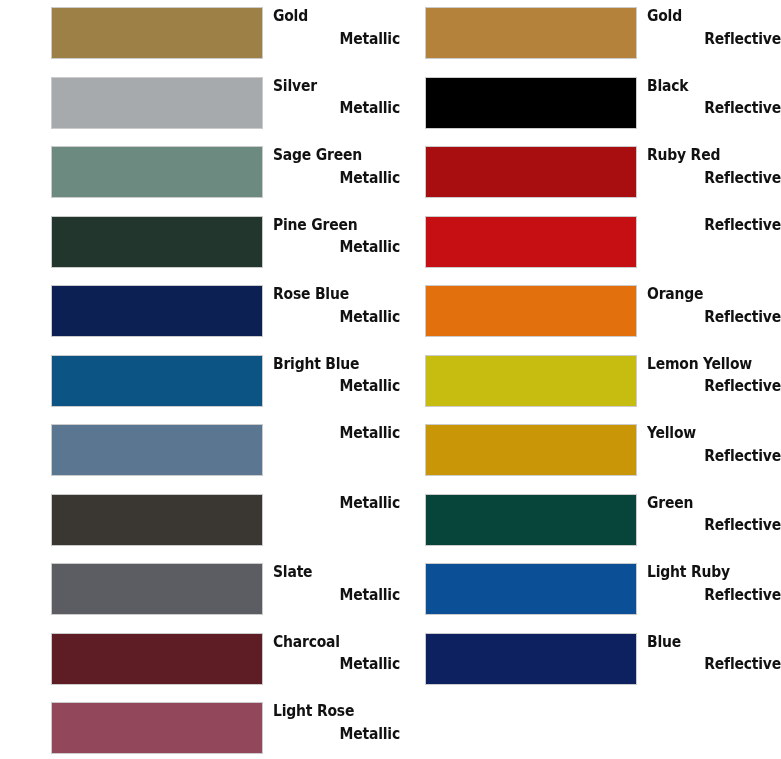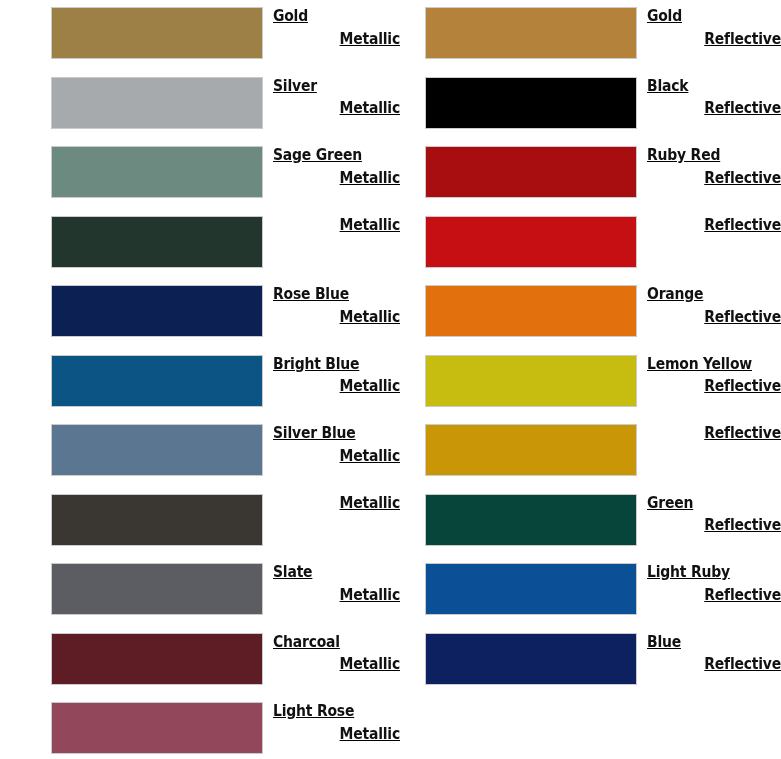--- a/index.html
+++ b/index.html
@@ -26,21 +26,20 @@
     top: 0;
   }
   #column-metallic { left: 0; width: 400px; }
   #column-reflective { left: 374px; width: 407px; }
 
   .swatch-row {
     position: relative;
     height: 69.5px;
     display: flex;
     align-items: flex-start;
-    text-decoration: underline;
   }
   .swatch-chip {
     width: 210px;
     height: 50px;
     margin-top: 8px;
     margin-left: 52px;
     flex: none;
     box-shadow: 0 0 0 1px rgba(140,140,140,0.45);
   }
   #column-reflective .swatch-chip {
@@ -91,41 +90,41 @@
       <div class="swatch-row">
         <div class="swatch-chip" style="background-color: rgb(108, 138, 127);"></div>
         <div class="swatch-label">
           <span class="line-name">Sage Green</span>
           <span class="line-finish">Metallic</span>
         </div>
       </div>
       <div class="swatch-row">
         <div class="swatch-chip" style="background-color: rgb(35, 54, 46);"></div>
         <div class="swatch-label">
+          <span class="line-name">Pine Green</span>
           <span class="line-finish">Metallic</span>
         </div>
       </div>
       <div class="swatch-row">
         <div class="swatch-chip" style="background-color: rgb(13, 32, 84);"></div>
         <div class="swatch-label">
           <span class="line-name">Rose Blue</span>
           <span class="line-finish">Metallic</span>
         </div>
       </div>
       <div class="swatch-row">
         <div class="swatch-chip" style="background-color: rgb(12, 84, 132);"></div>
         <div class="swatch-label">
           <span class="line-name">Bright Blue</span>
           <span class="line-finish">Metallic</span>
         </div>
       </div>
       <div class="swatch-row">
         <div class="swatch-chip" style="background-color: rgb(91, 118, 145);"></div>
         <div class="swatch-label">
-          <span class="line-name">Silver Blue</span>
           <span class="line-finish">Metallic</span>
         </div>
       </div>
       <div class="swatch-row">
         <div class="swatch-chip" style="background-color: rgb(58, 54, 49);"></div>
         <div class="swatch-label">
           <span class="line-finish">Metallic</span>
         </div>
       </div>
       <div class="swatch-row">
@@ -188,20 +187,21 @@
       <div class="swatch-row">
         <div class="swatch-chip" style="background-color: rgb(198, 189, 16);"></div>
         <div class="swatch-label">
           <span class="line-name">Lemon Yellow</span>
           <span class="line-finish">Reflective</span>
         </div>
       </div>
       <div class="swatch-row">
         <div class="swatch-chip" style="background-color: rgb(200, 150, 6);"></div>
         <div class="swatch-label">
+          <span class="line-name">Yellow</span>
           <span class="line-finish">Reflective</span>
         </div>
       </div>
       <div class="swatch-row">
         <div class="swatch-chip" style="background-color: rgb(7, 68, 57);"></div>
         <div class="swatch-label">
           <span class="line-name">Green</span>
           <span class="line-finish">Reflective</span>
         </div>
       </div>

